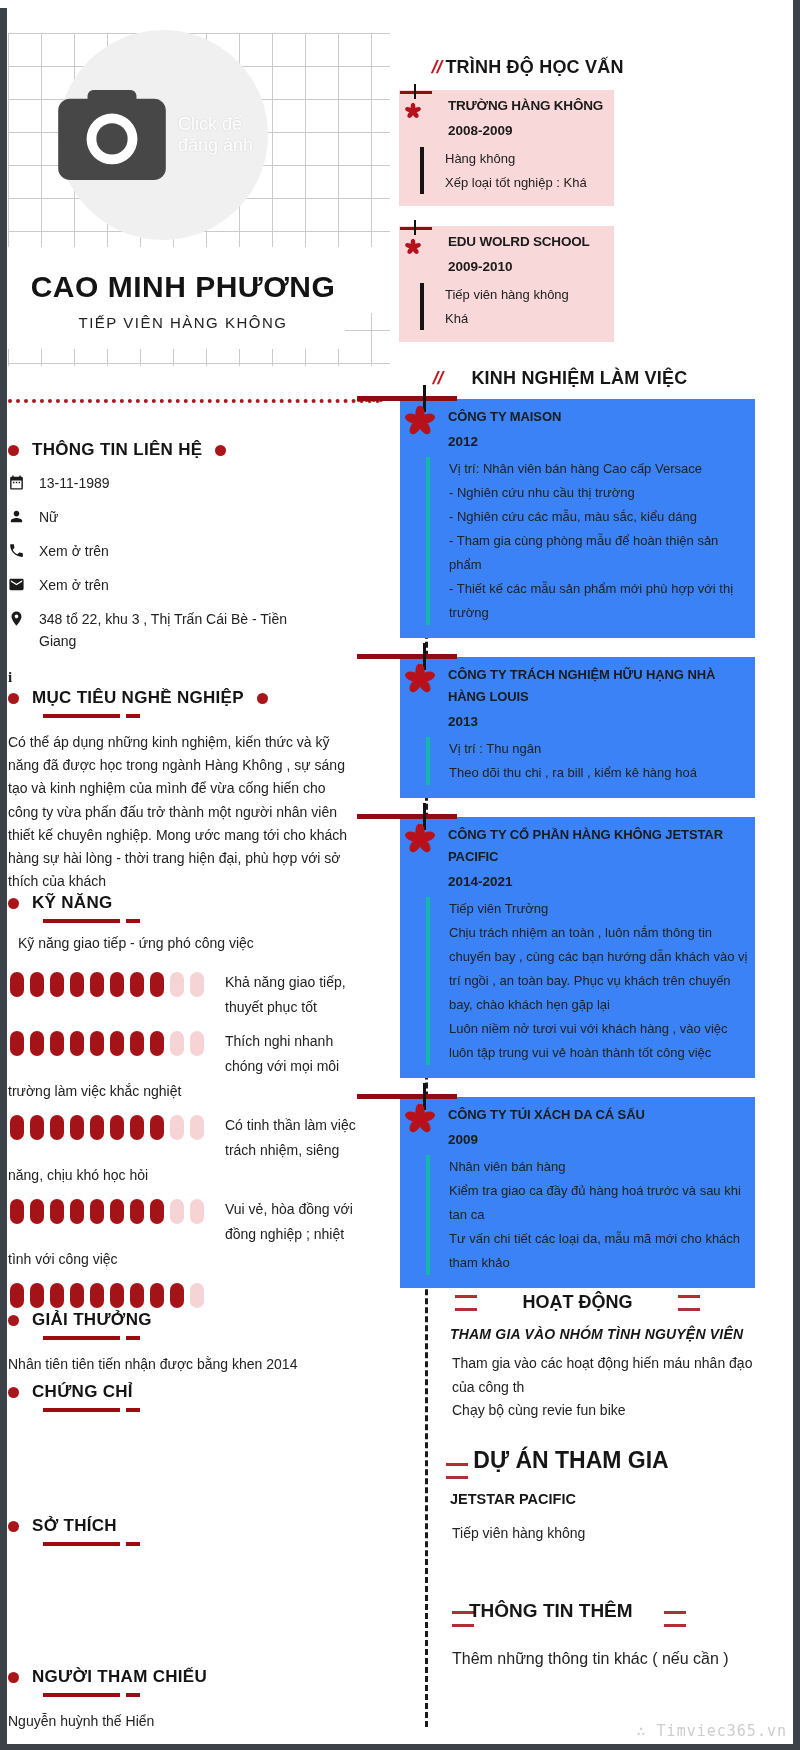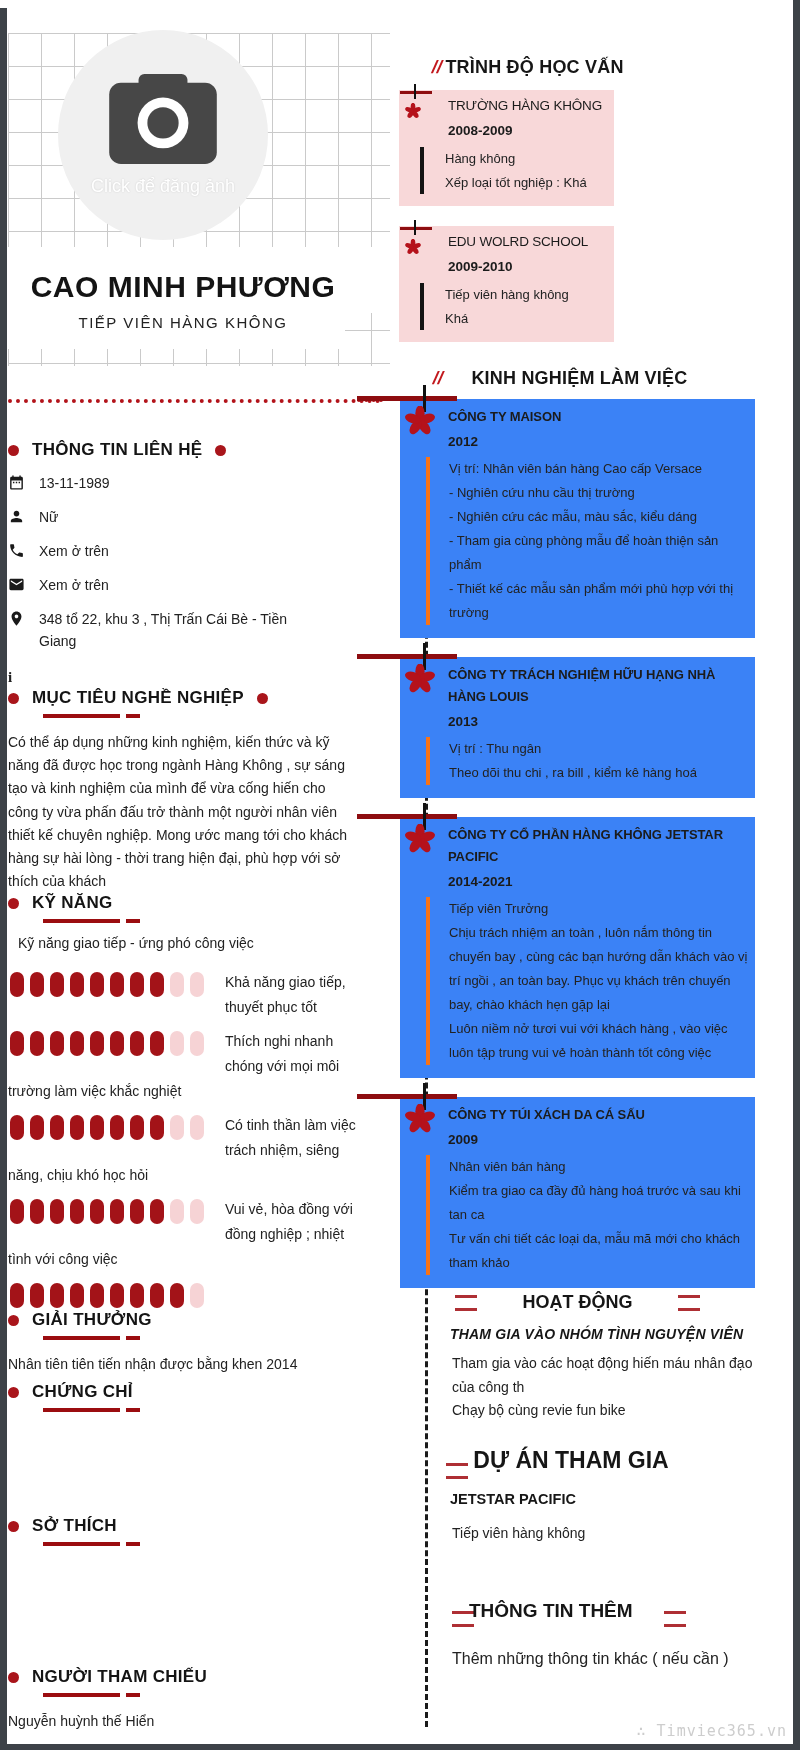--- a/index.html
+++ b/index.html
@@ -12,21 +12,21 @@
   .strip-bottom{left:0;right:0;bottom:0;height:6px;}
   
   .grid-area{position:absolute;left:8px;top:33px;width:382px;height:333px;
     background-image:linear-gradient(#bdbdbd 1px,transparent 1px),
                      linear-gradient(90deg,#bdbdbd 1px,transparent 1px);
     background-size:33px 33px;opacity:.8;}
   .band1{position:absolute;left:8px;top:247px;width:382px;height:66px;background:#fff;}
   .band2{position:absolute;left:8px;top:313px;width:337px;height:36px;background:#fff;}
   
   .photo{position:absolute;left:58px;top:30px;width:210px;height:210px;border-radius:50%;
-    background:#f0f0f0;display:flex;flex-direction:column;align-items:center;justify-content:center;
+    background:#f0f0f0;display:flex;flex-direction:row;align-items:center;justify-content:center;
     gap:12px;cursor:pointer;}
   .photo-label{color:#fff;font-size:18px;text-shadow:0 0 2px rgba(0,0,0,.15);}
   .name{position:absolute;left:8px;top:270px;width:350px;text-align:center;font-size:30px;
     font-weight:700;letter-spacing:.5px;color:#141414;}
   .subtitle{position:absolute;left:8px;top:314px;width:350px;text-align:center;font-size:15px;
     letter-spacing:1.5px;color:#222;}
   .dotted-sep{position:absolute;left:8px;top:399px;width:372px;border-top:4px dotted #b3131a;}
   
   .lsec{position:absolute;left:8px;width:349px;}
   .lhead{display:flex;align-items:center;gap:13px;font-size:17px;font-weight:700;
@@ -54,33 +54,33 @@
   .rhead{position:absolute;display:flex;align-items:center;font-size:18px;font-weight:700;
     color:#161616;letter-spacing:.2px;}
   .slash{display:inline-block;transform:skewX(-14deg);color:#c2181d;font-weight:700;}
   .timeline{position:absolute;left:425px;top:399px;height:1328px;border-left:3px dashed #1a1a1a;}
   .exp-dots{position:absolute;left:357px;top:398px;width:26px;border-top:4px dotted #b3131a;}
   .edu-list{position:absolute;left:399px;top:90px;width:215px;}
   .edu-entry{position:relative;background:#f8d8d9;margin-bottom:20px;padding:6px 5px 12px 0;}
   .edu-bar{position:absolute;left:1px;top:1px;width:32px;height:3px;background:#8e0d10;}
   .edu-tick{position:absolute;left:15px;top:-6px;width:2px;height:15px;background:#111;}
   .edu-flower{position:absolute;left:6px;top:13px;}
-  .edu-title{margin-left:49px;font-size:13.5px;font-weight:400;line-height:20px;letter-spacing:-.2px;}
+  .edu-title{margin-left:49px;font-size:13.5px;font-weight:700;line-height:20px;letter-spacing:-.2px;}
   .edu-year{margin-left:49px;margin-top:7px;font-size:13.5px;font-weight:700;}
   .edu-details{margin:9px 0 0 21px;border-left:4px solid #141414;padding-left:21px;font-size:13px;
     line-height:23.5px;white-space:pre-line;color:#222;}
   .exp-list{position:absolute;left:400px;top:399px;width:355px;}
   .exp-entry{position:relative;background:#3b82f6;margin-bottom:19px;padding:7px 4px 13px 0;}
   .exp-bar{position:absolute;left:-43px;top:-3px;width:100px;height:5px;background:#8e0d10;}
   .exp-tick{position:absolute;left:23px;top:-14px;width:3px;height:27px;background:#111;}
   .exp-flower{position:absolute;left:5px;top:7px;}
   .exp-title{margin-left:48px;font-size:13px;font-weight:700;line-height:22px;white-space:pre-line;
     letter-spacing:-.1px;}
   .exp-year{margin-left:48px;margin-top:6px;font-size:13.5px;font-weight:700;}
-  .exp-details{margin:8px 0 0 26px;border-left:4px solid #f97316;padding-left:19px;font-size:13px;
+  .exp-details{margin:8px 0 0 26px;border-left:4px solid #14b8a6;padding-left:19px;font-size:13px;
     line-height:24px;white-space:pre-line;color:#222;}
   
   .eq{width:22px;height:10px;border-top:3px solid #ae2f34;border-bottom:3px solid #ae2f34;flex:none;}
   .act-head{position:absolute;left:455px;top:1292px;width:245px;display:flex;align-items:center;
     justify-content:space-between;}
   .act-title{font-size:18px;font-weight:700;color:#161616;}
   .act-sub{position:absolute;left:450px;top:1326px;font-size:14px;font-weight:700;color:#161616;
     letter-spacing:.2px;font-style:italic;}
   .act-text{position:absolute;left:452px;top:1352px;width:302px;font-size:14px;line-height:23.5px;
     white-space:pre-line;color:#222;}

